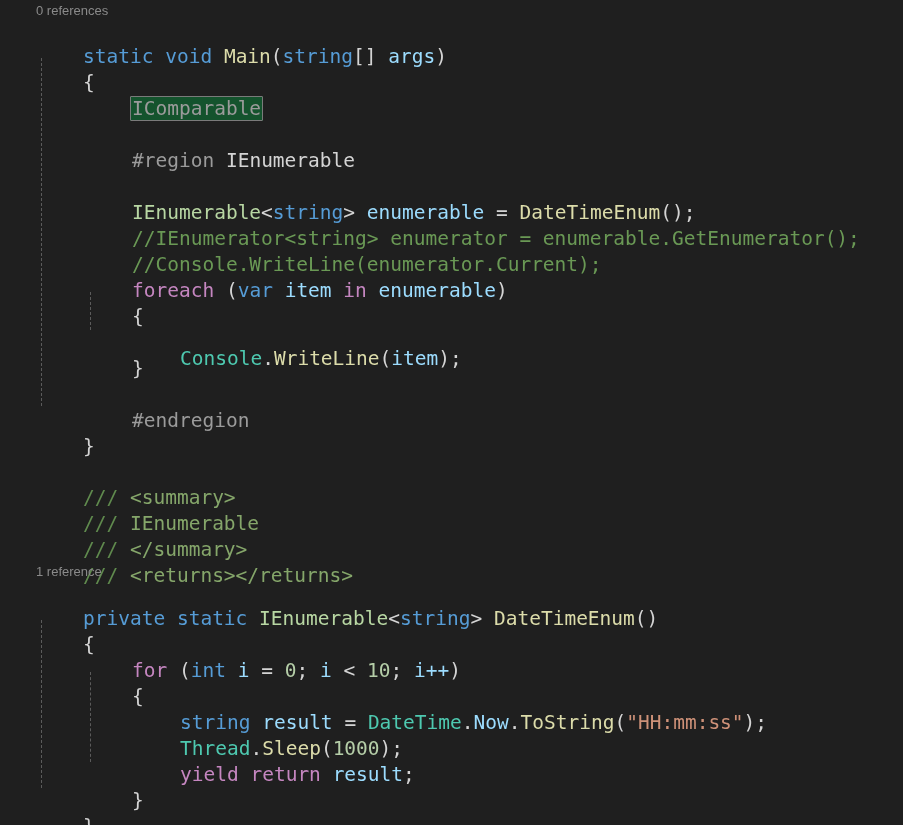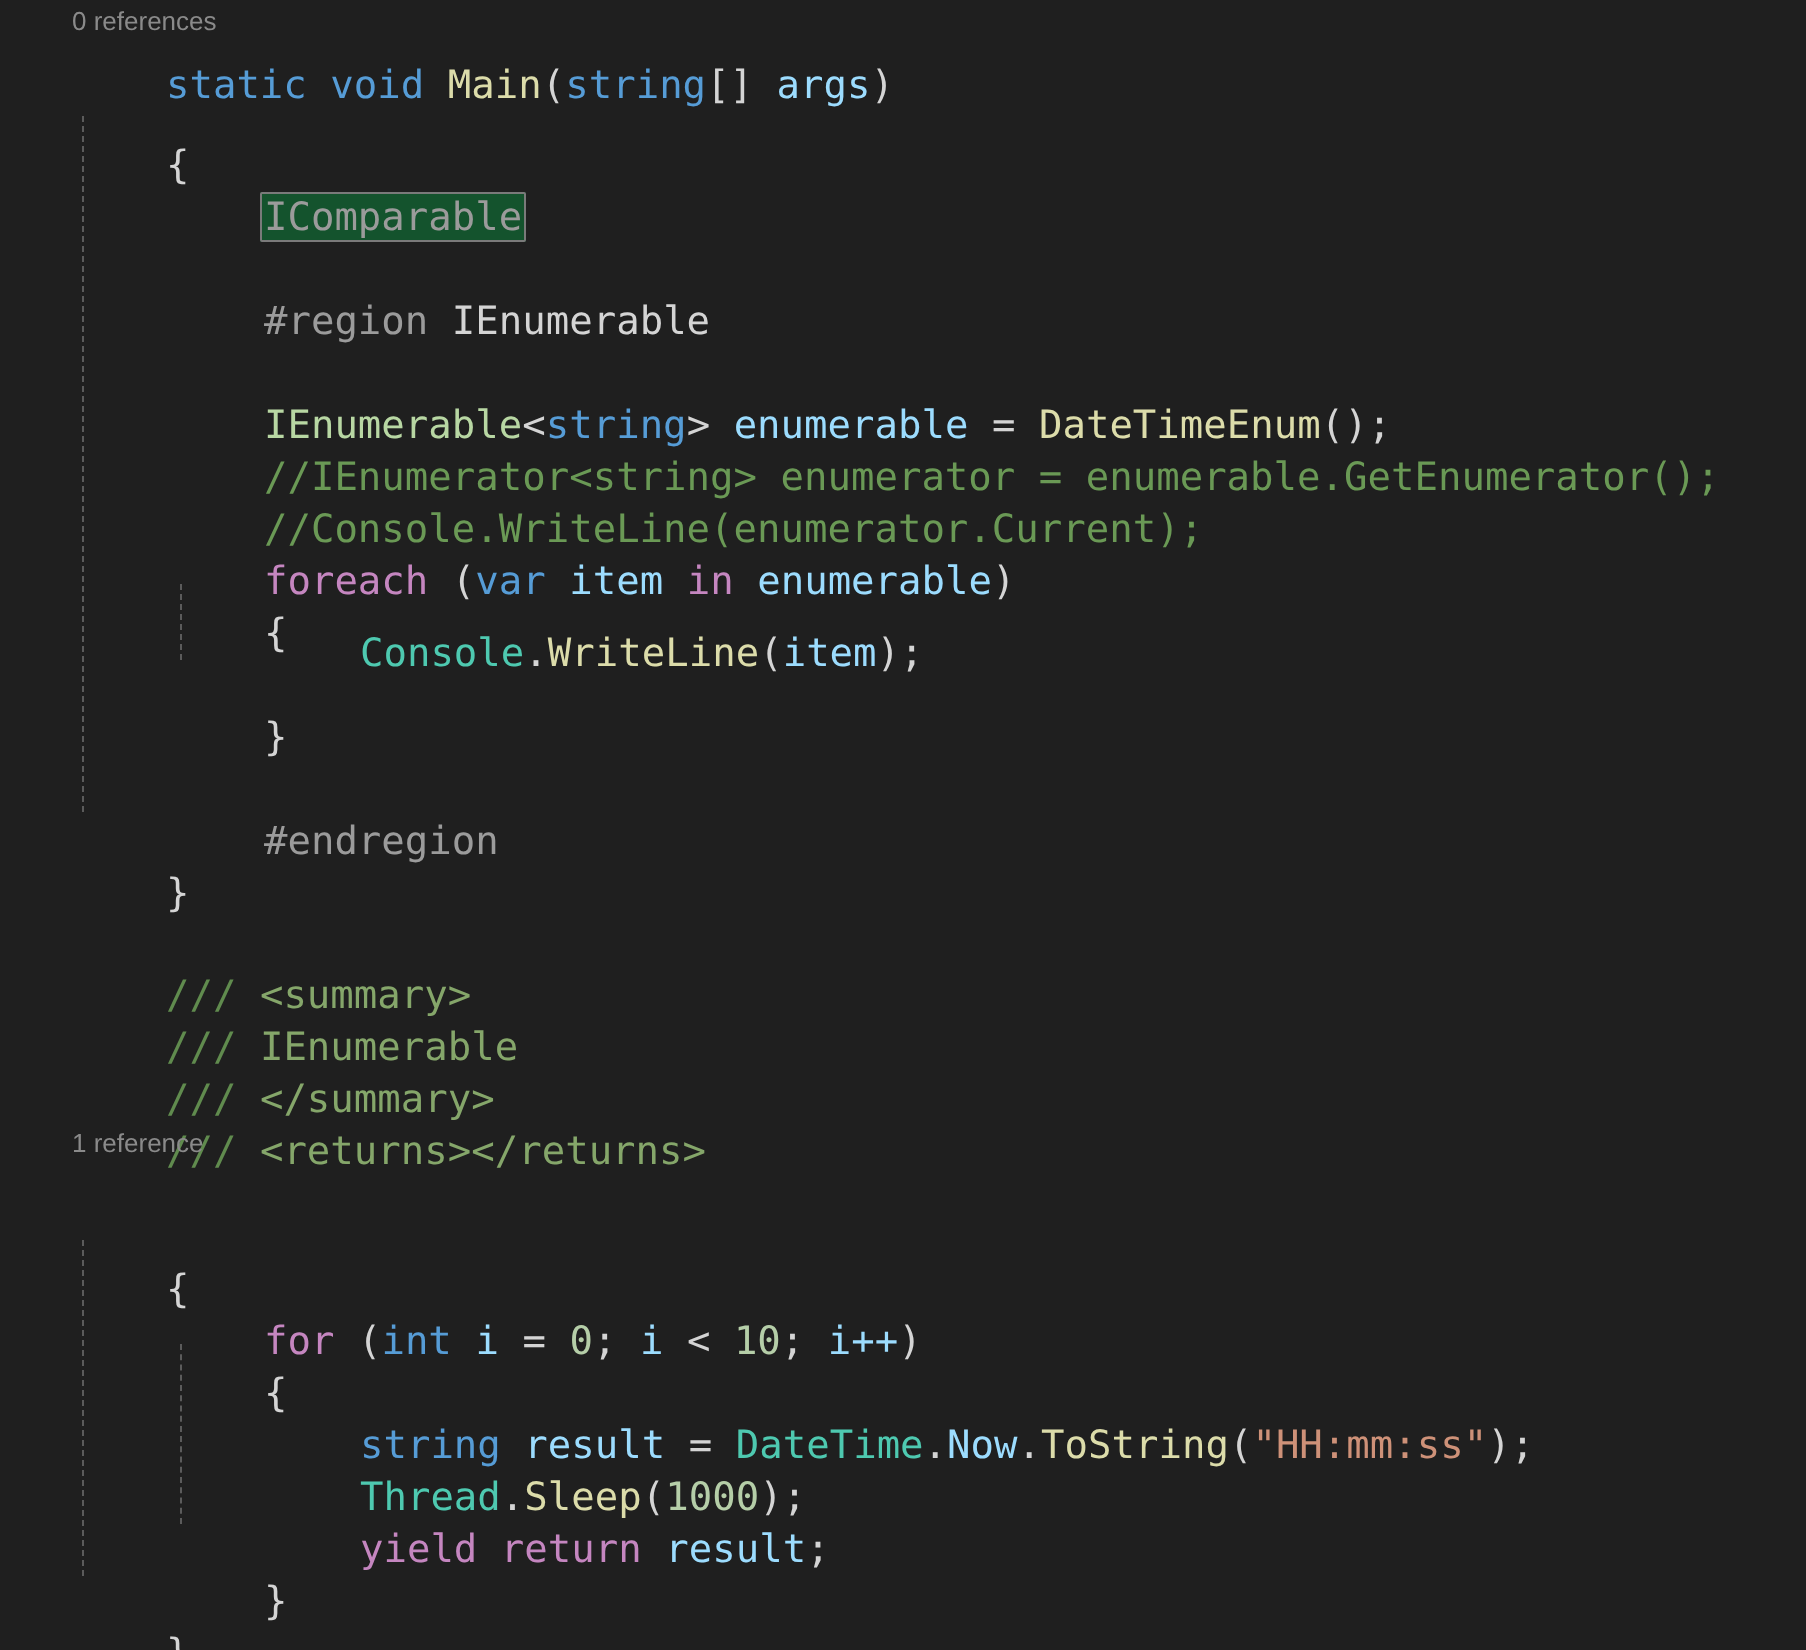--- a/index.html
+++ b/index.html
@@ -87,21 +87,21 @@
 
 <div id="editor">
 
   <div class="guide" style="left:41px; top:58px;  height:348px;"></div>
   <div class="guide" style="left:41px; top:620px; height:168px;"></div>
   <div class="guide" style="left:90px; top:292px; height:38px;"></div>
   <div class="guide" style="left:90px; top:672px; height:90px;"></div>
 
   <div class="codelens" style="left:36px; top:2px;">0 references</div>
 
-  <div class="line" style="top:4px; left:36px;">
+  <div class="line" style="top:18px; left:36px;">
     <span class="kw">static</span><span class="plain"> </span><span class="kw">void</span><span class="plain"> </span><span class="fn">Main</span><span class="punc">(</span><span class="kw">string</span><span class="punc">[]</span><span class="plain"> </span><span class="var">args</span><span class="punc">)</span>
   </div>
 
   <div class="line" style="top:44px; left:36px;">
     <span class="punc">{</span>
   </div>
 
   <div class="line" style="top:70px; left:85px;">
     <span class="boxed">IComparable</span>
   </div>
@@ -123,21 +123,21 @@
   </div>
 
   <div class="line" style="top:252px; left:85px;">
     <span class="ctrl">foreach</span><span class="plain"> </span><span class="punc">(</span><span class="kw">var</span><span class="plain"> </span><span class="var">item</span><span class="plain"> </span><span class="ctrl">in</span><span class="plain"> </span><span class="var">enumerable</span><span class="punc">)</span>
   </div>
 
   <div class="line" style="top:278px; left:85px;">
     <span class="punc">{</span>
   </div>
 
-  <div class="line" style="top:288px; left:133px;text-align:right;">
+  <div class="line" style="top:320px; left:133px;text-align:right;">
     <span class="cls">Console</span><span class="punc">.</span><span class="fn">WriteLine</span><span class="punc">(</span><span class="var">item</span><span class="punc">)</span><span class="punc">;</span>
   </div>
 
   <div class="line" style="top:330px; left:85px;">
     <span class="punc">}</span>
   </div>
 
   <div class="line" style="top:382px; left:85px;">
     <span class="pre">#endregion</span>
   </div>
@@ -157,20 +157,23 @@
   <div class="line" style="top:511px; left:36px;">
     <span class="doc">///</span><span class="plain"> </span><span class="doctag">&lt;/summary&gt;</span>
   </div>
 
   <div class="line" style="top:537px; left:36px;">
     <span class="doc">///</span><span class="plain"> </span><span class="doctag">&lt;returns&gt;&lt;/returns&gt;</span>
   </div>
 
   <div class="codelens" style="left:36px; top:563px;">1 reference</div>
 
+  <div class="line" style="top:580px; left:36px;">
+    <span class="kw">private</span><span class="plain"> </span><span class="kw">static</span><span class="plain"> </span><span class="type">IEnumerable</span><span class="punc">&lt;</span><span class="kw">string</span><span class="punc">&gt;</span><span class="plain"> </span><span class="fn">DateTimeEnum</span><span class="punc">(</span><span class="punc">)</span>
+  </div>
 
   <div class="line" style="top:606px; left:36px;">
     <span class="punc">{</span>
   </div>
 
   <div class="line" style="top:632px; left:85px;">
     <span class="ctrl">for</span><span class="plain"> </span><span class="punc">(</span><span class="kw">int</span><span class="plain"> </span><span class="var">i</span><span class="plain"> </span><span class="op">=</span><span class="plain"> </span><span class="num">0</span><span class="punc">;</span><span class="plain"> </span><span class="var">i</span><span class="plain"> </span><span class="op">&lt;</span><span class="plain"> </span><span class="num">10</span><span class="punc">;</span><span class="plain"> </span><span class="var">i++</span><span class="punc">)</span>
   </div>
 
   <div class="line" style="top:658px; left:85px;">

